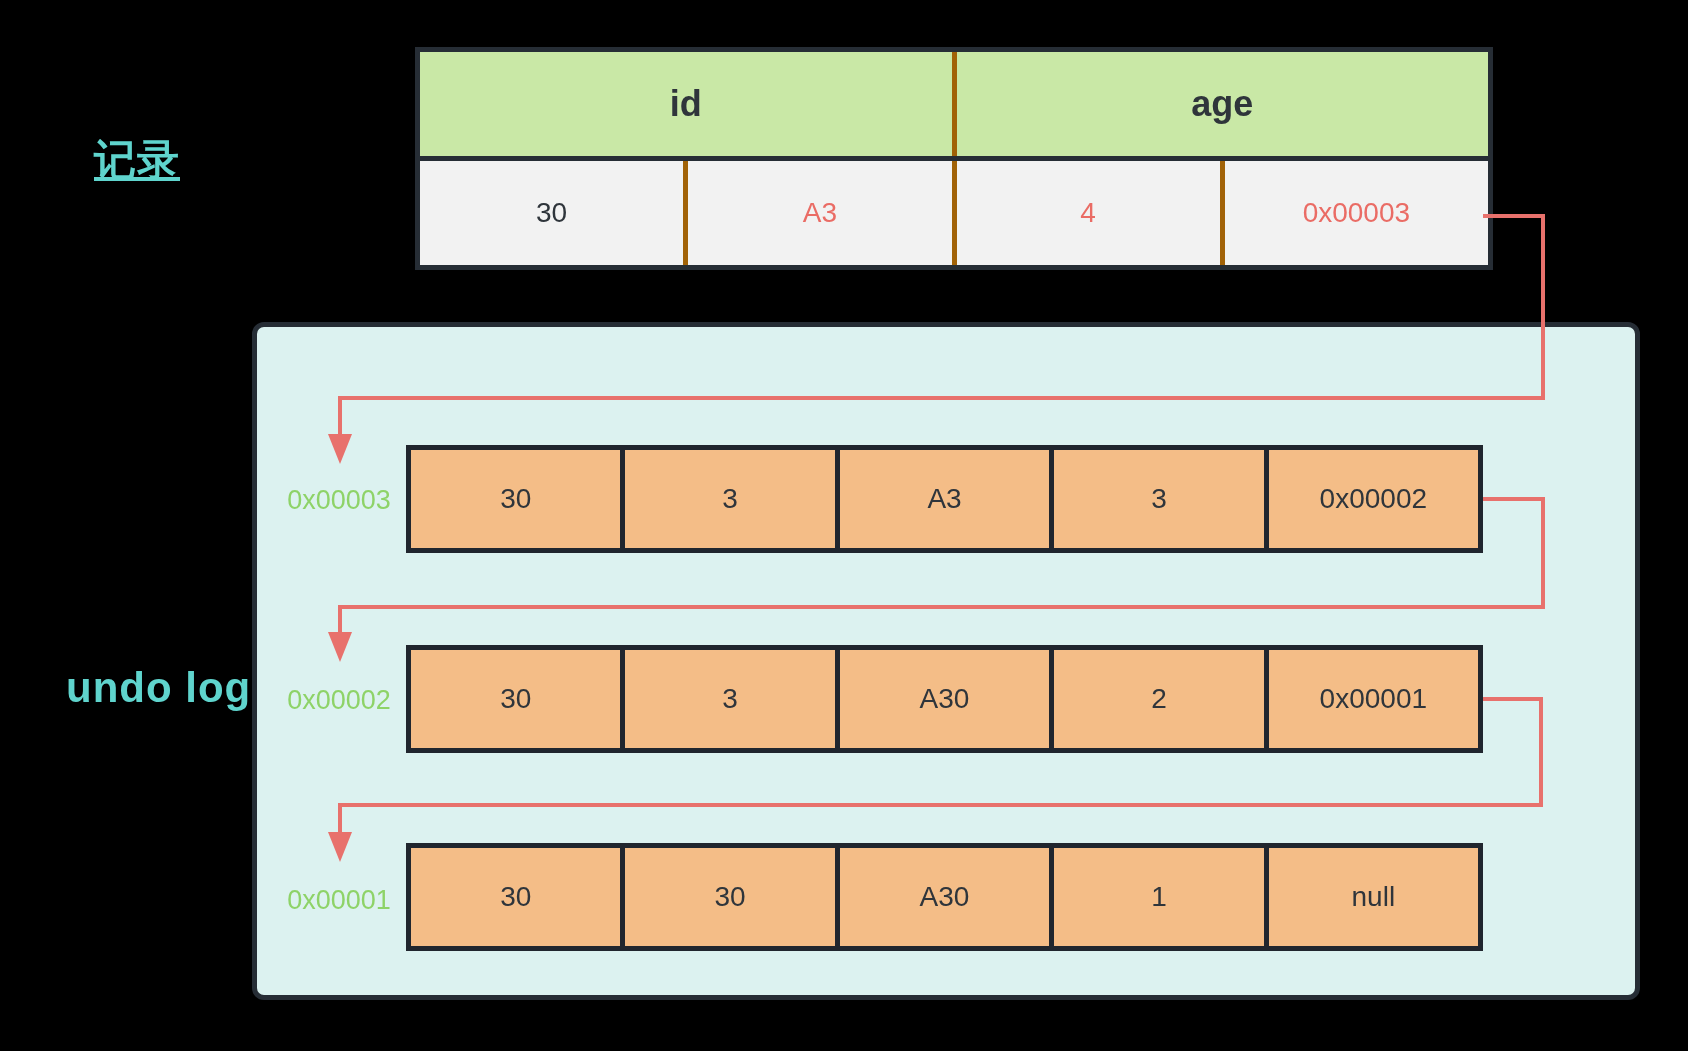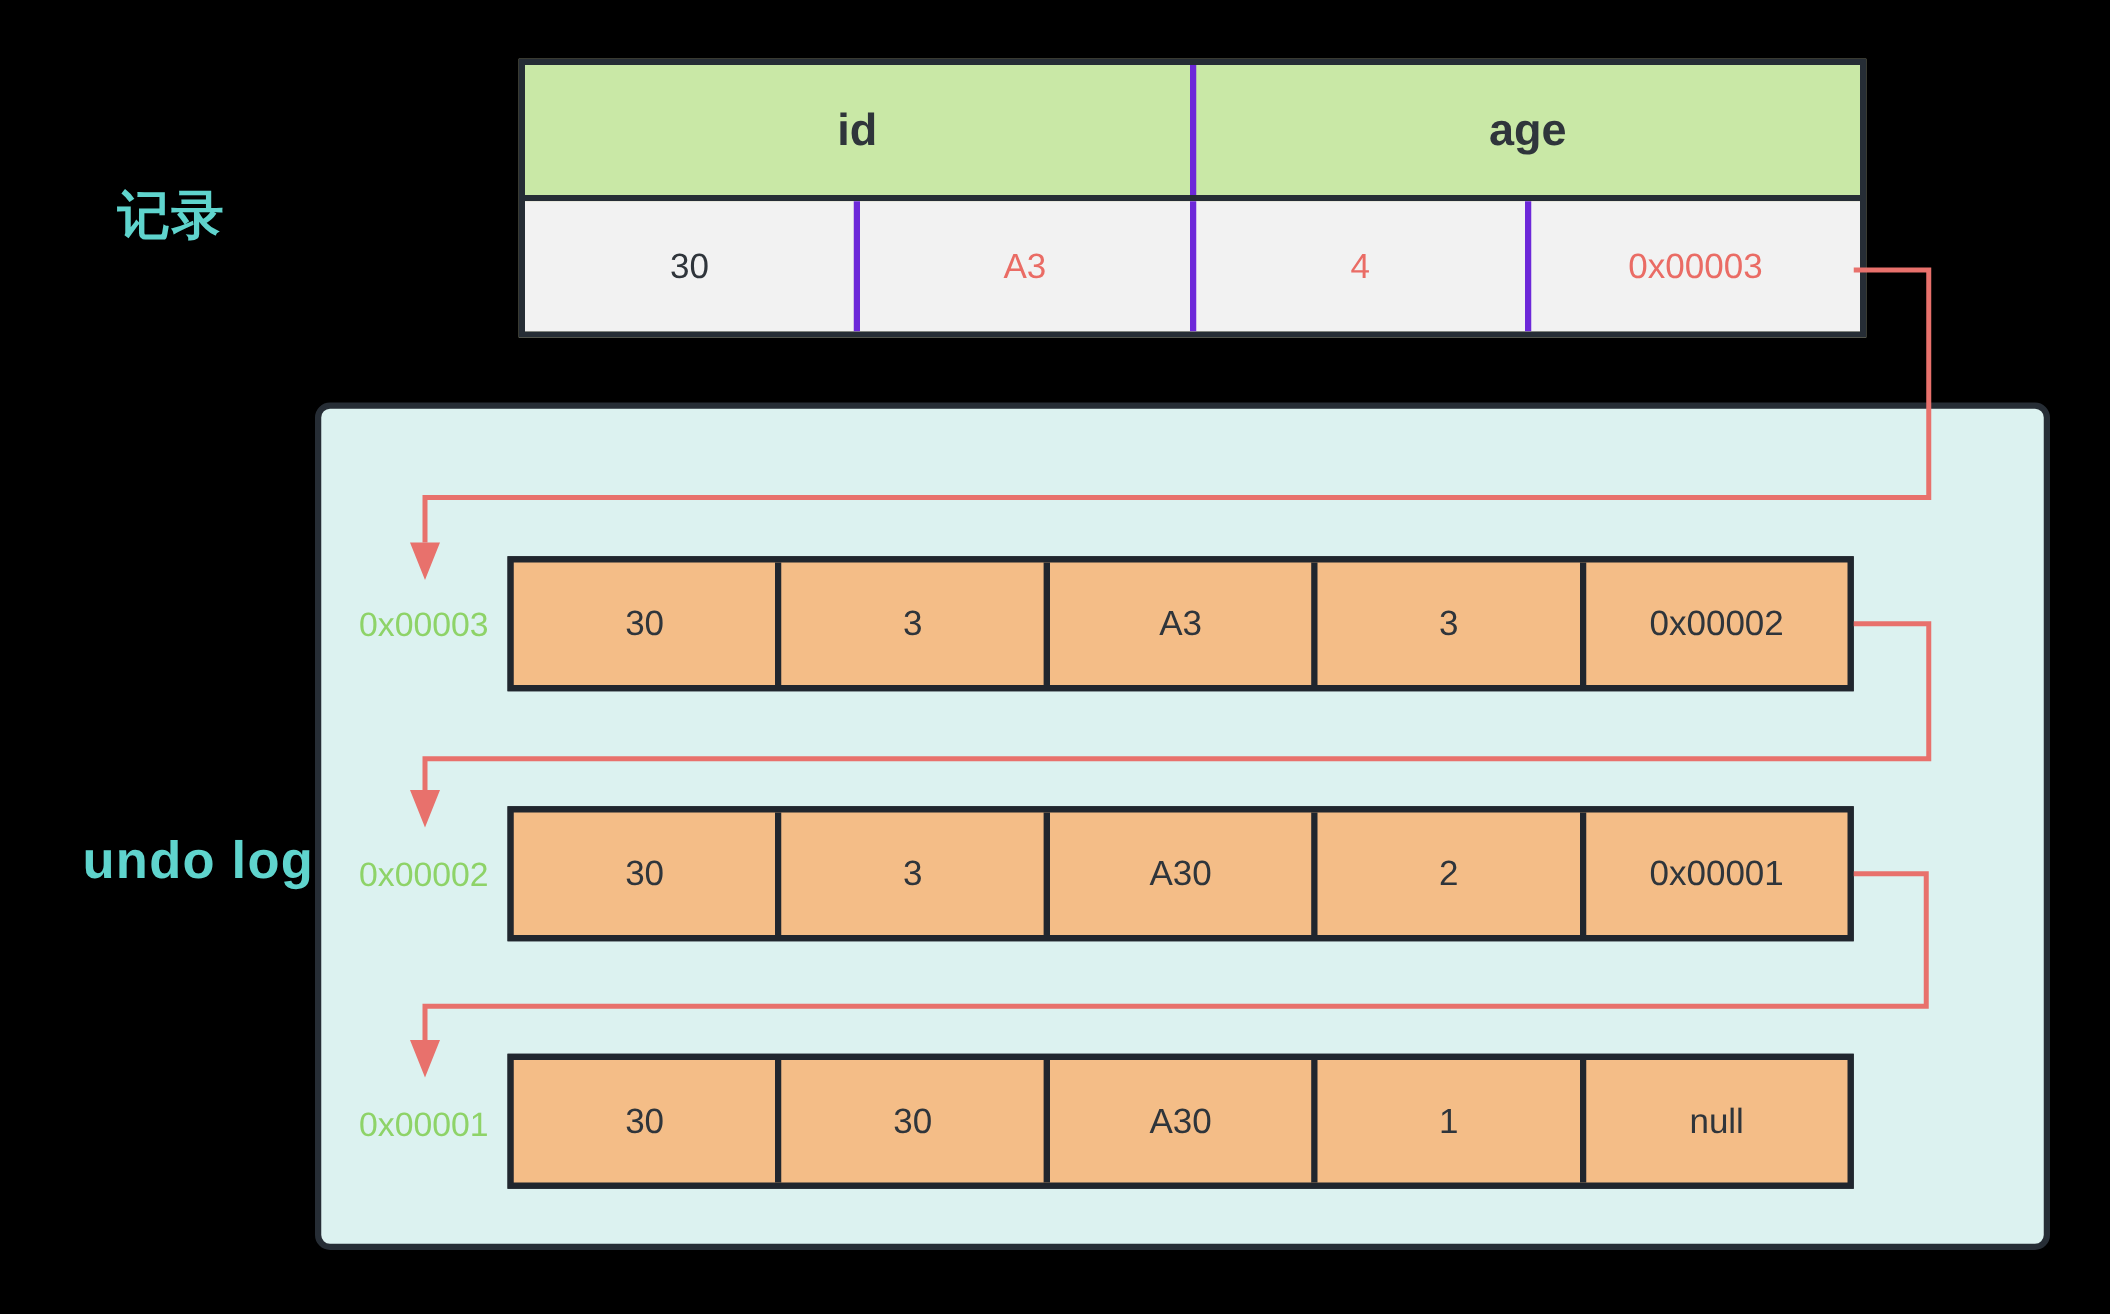--- a/index.html
+++ b/index.html
@@ -14,21 +14,21 @@
 
   
   .side-label{
     position:absolute;
     color:#5fd4cd;
     font-size:42px;
     font-weight:700;
     letter-spacing:1px;
     white-space:nowrap;
   }
-  #record-label{left:94px;top:144px;}
+  #record-label{left:94px;top:132px;text-decoration:underline;}
   #undo-log-label{left:66px;top:664px;}
 
   
   .record-table{
     position:absolute;
     left:405px;top:47px;
     width:1078px;height:223px;
     box-sizing:border-box;
     border:5px solid #262d35;
     display:flex;flex-direction:column;
@@ -36,21 +36,21 @@
     margin-left:10px;
   }
   .rt-row{display:flex;flex:1;}
   .rt-row + .rt-row{border-top:5px solid #262d35;}
   .rt-cell{
     flex:1;
     display:flex;align-items:center;justify-content:center;
     box-sizing:border-box;
     white-space:nowrap;
   }
-  .rt-cell + .rt-cell{border-left:5px solid #6d28d9;}
+  .rt-cell + .rt-cell{border-left:5px solid #a16207;}
   .hdr-green{background:#c9e8a6;color:#2f353b;font-size:36px;font-weight:700;}
   .hdr-gray{background:#9b9b9b;color:#383d42;font-size:26px;font-weight:400;}
   .val-cell{background:#f2f2f2;color:#2f353b;font-size:28px;}
   .val-cell.changed{color:#ea6c65;}
 
   
   .undo-box{
     position:absolute;
     left:252px;top:322px;
     width:1388px;height:678px;

